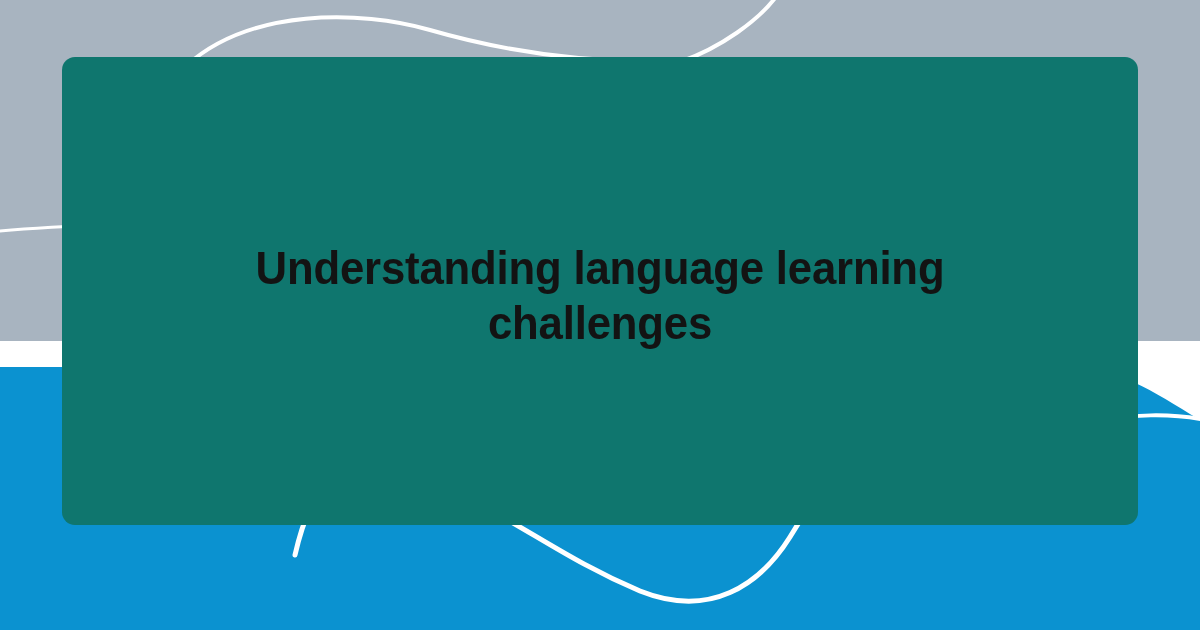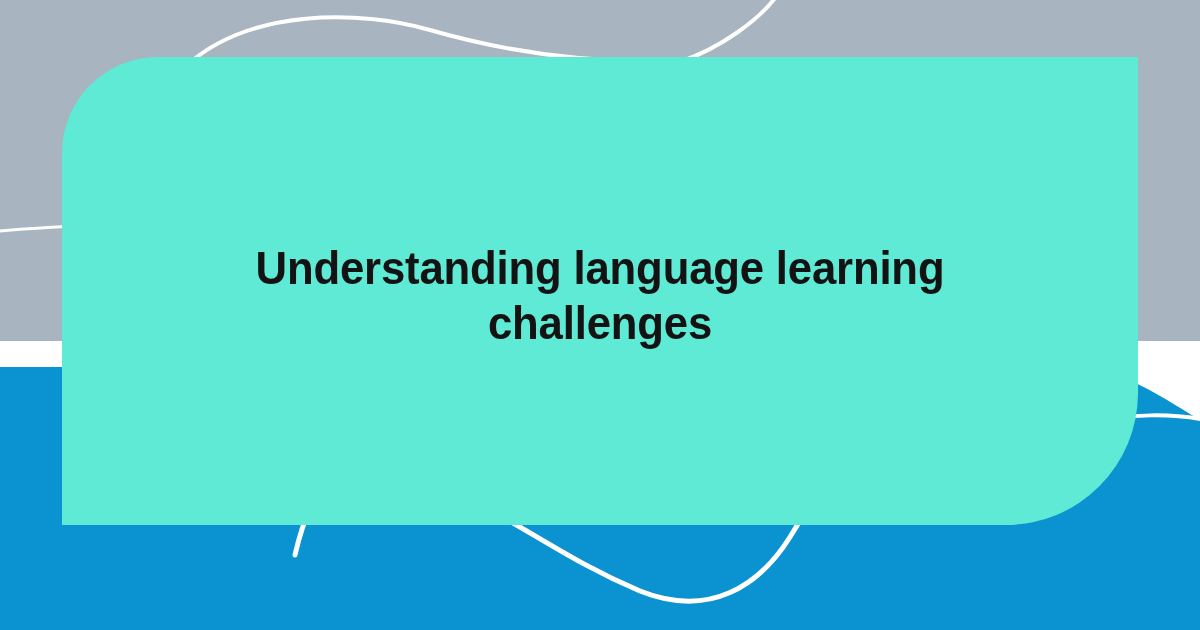--- a/index.html
+++ b/index.html
@@ -21,27 +21,28 @@
     width: 1200px;
     height: 630px;
     display: block;
   }
   #card {
     position: absolute;
     left: 62px;
     top: 57px;
     width: 1076px;
     height: 468px;
-    background: #5eead4;
+    background: #0f766e;
     border-top-left-radius: 96px;
     border-bottom-right-radius: 132px;
     box-sizing: border-box;
     display: flex;
     align-items: center;
     justify-content: center;
+    border-radius: 13px;
   }
   #title {
     margin: 0;
     width: 760px;
     text-align: center;
     font-family: "Liberation Sans Narrow", "Liberation Sans", sans-serif;
     font-weight: bold;
     font-size: 47px;
     line-height: 1.18;
     letter-spacing: -0.2px;

